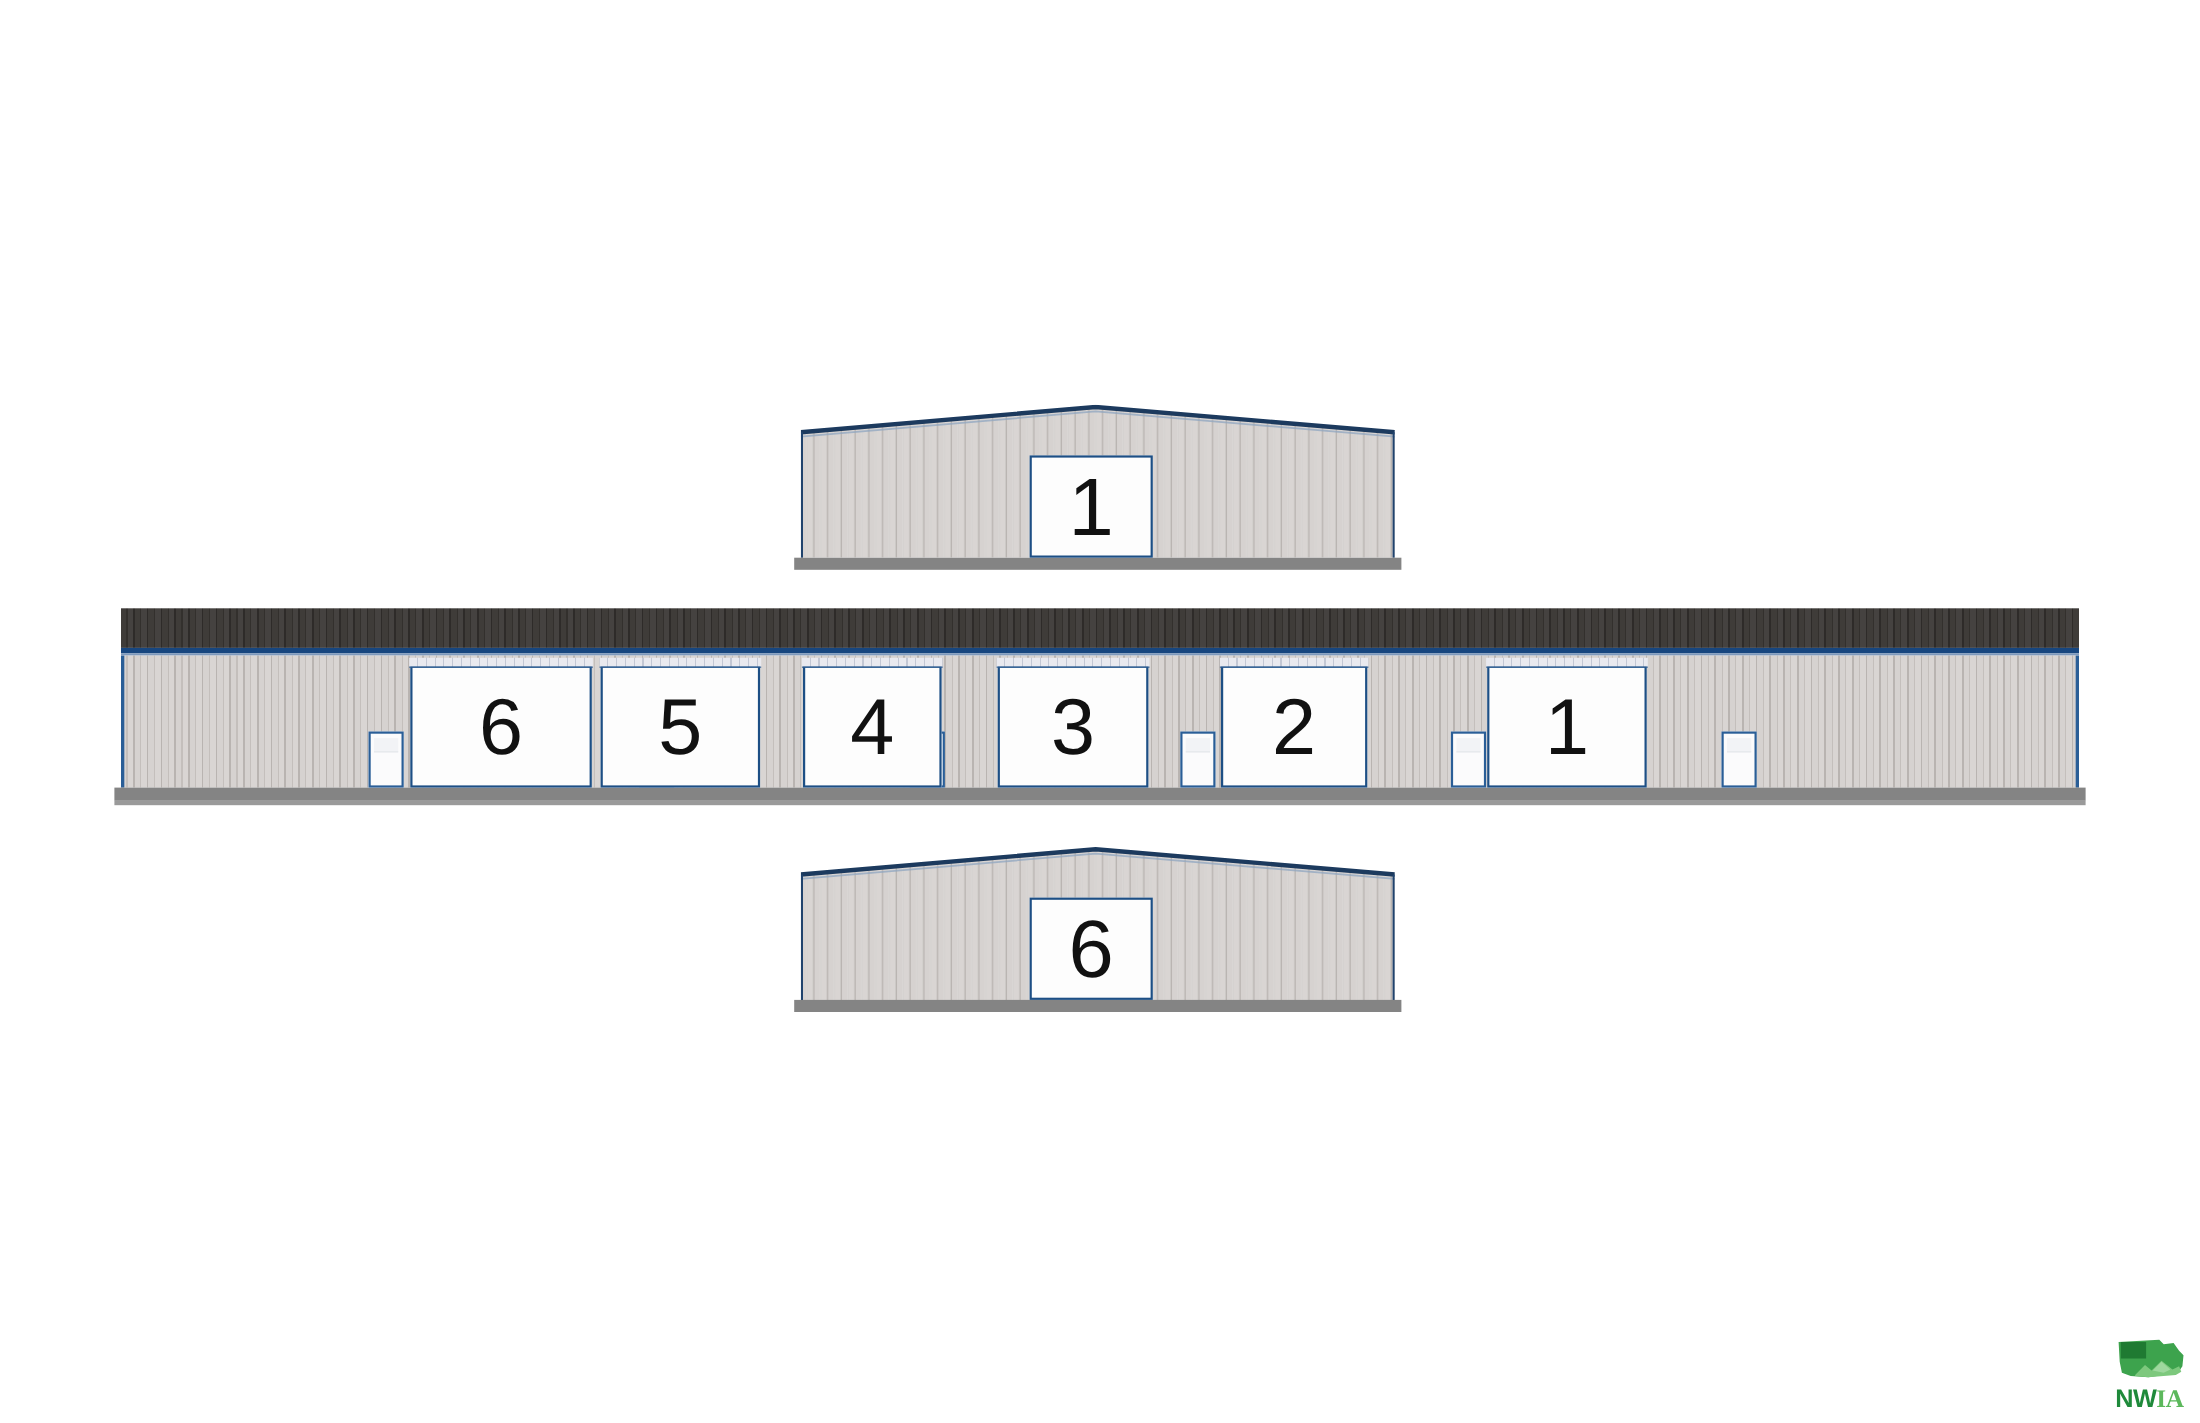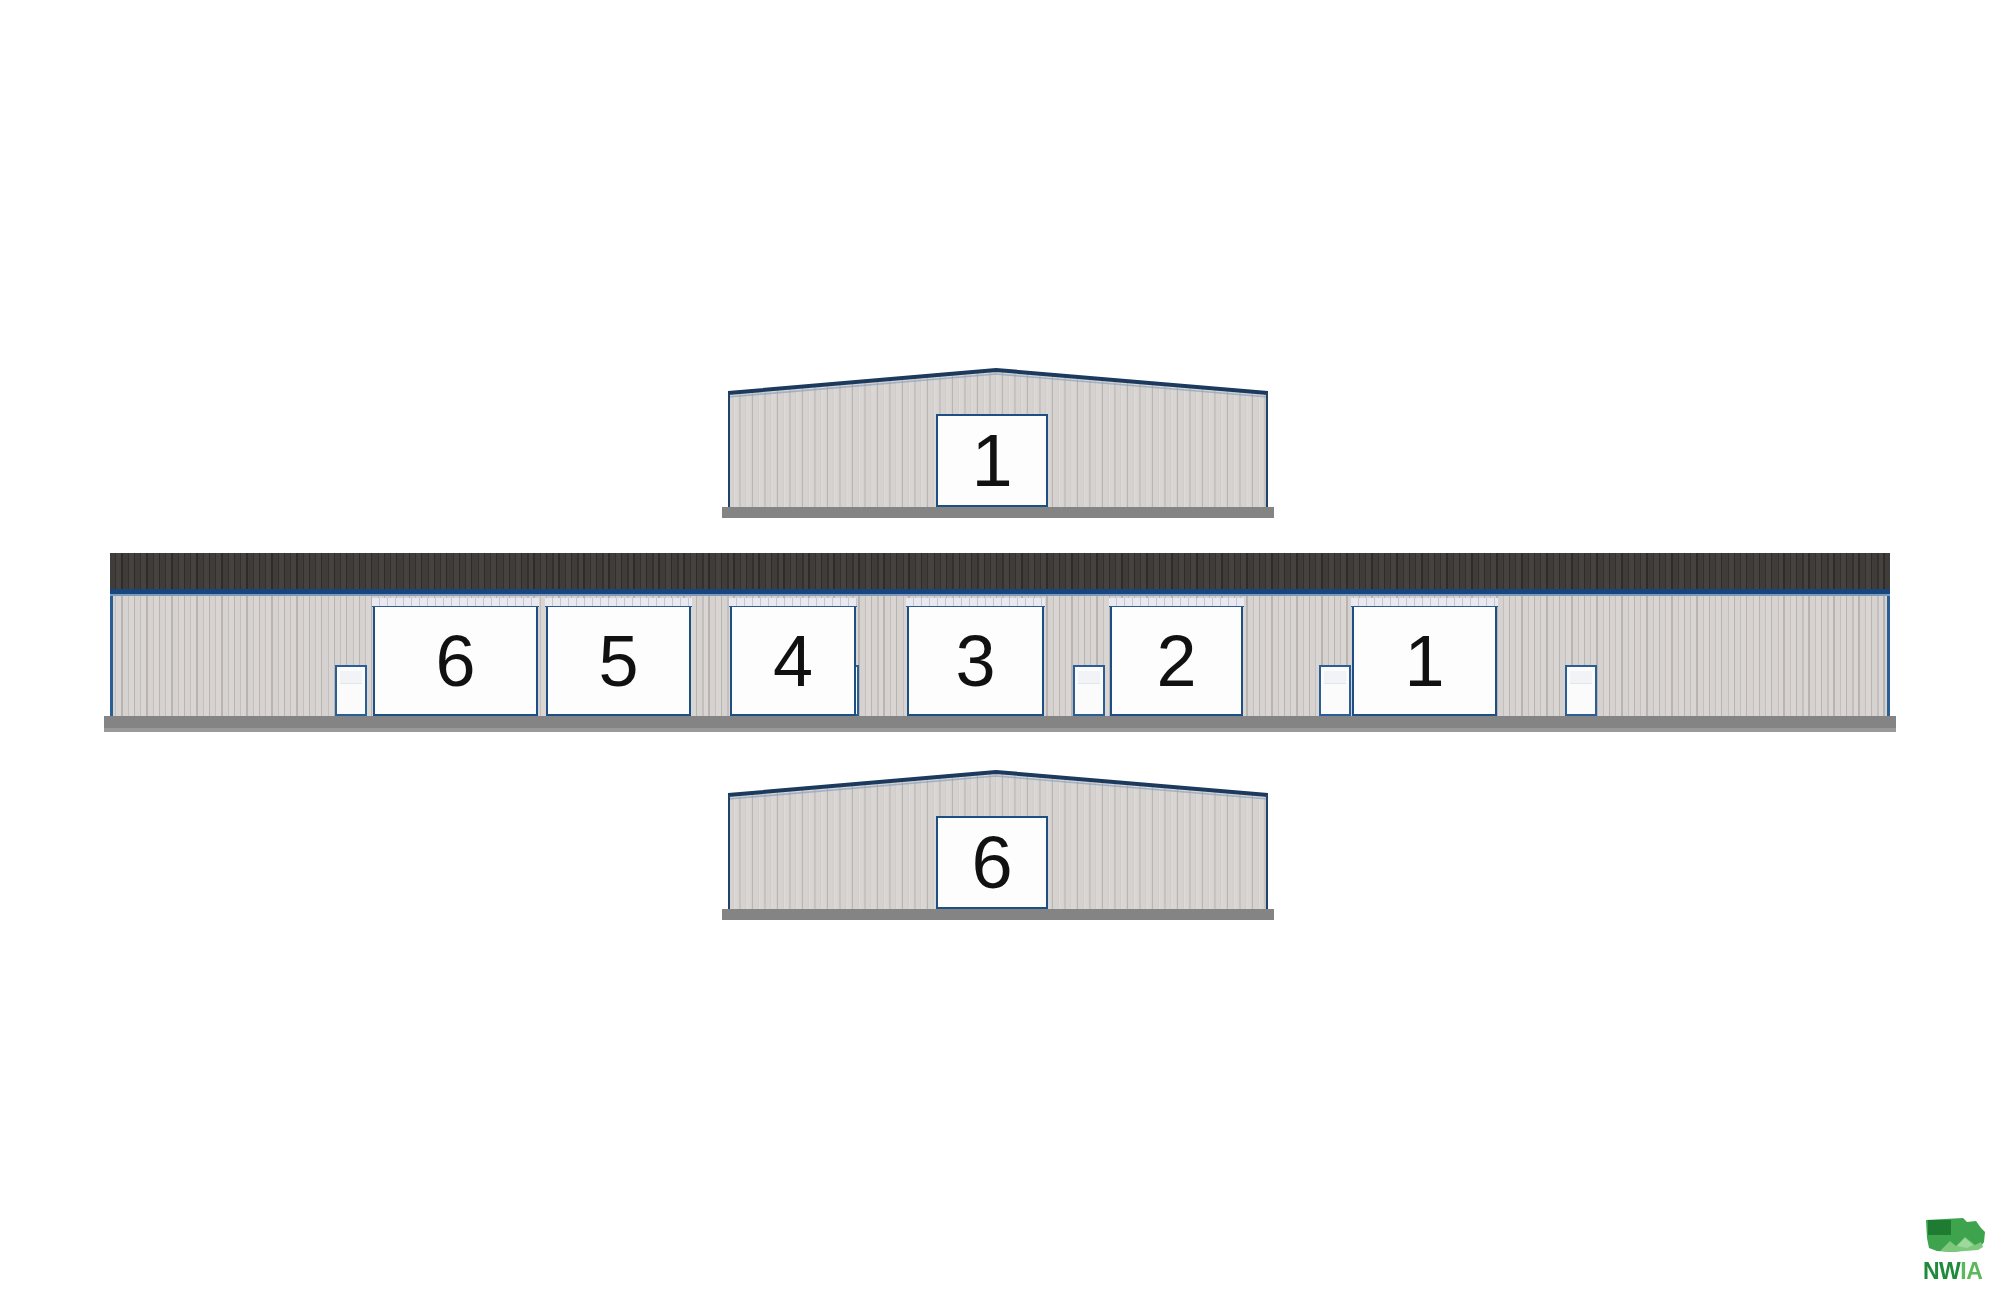--- a/index.html
+++ b/index.html
@@ -86,21 +86,21 @@
     font-family:"Liberation Sans", sans-serif;
     font-weight:bold;
     font-size:23px;
     letter-spacing:-0.5px;
     line-height:1;
     position:absolute;
     left:0;top:48px;
     white-space:nowrap;
   }
   .logo-txt .nw{color:#1f8a3b;}
-  .logo-txt .ia{color:#5cb85c;}
+  .logo-txt .ia{color:#5cb85c;font-family:Liberation Serif, serif;}
 </style>
 </head>
 <body>
 
 <div class="stage">
 
   <div class="gable-wrap" style="left:728px;top:368px;width:540px;height:160px;">
 
     <svg class="gable-svg" width="540" height="160" viewBox="0 0 540 160">
       <defs>

